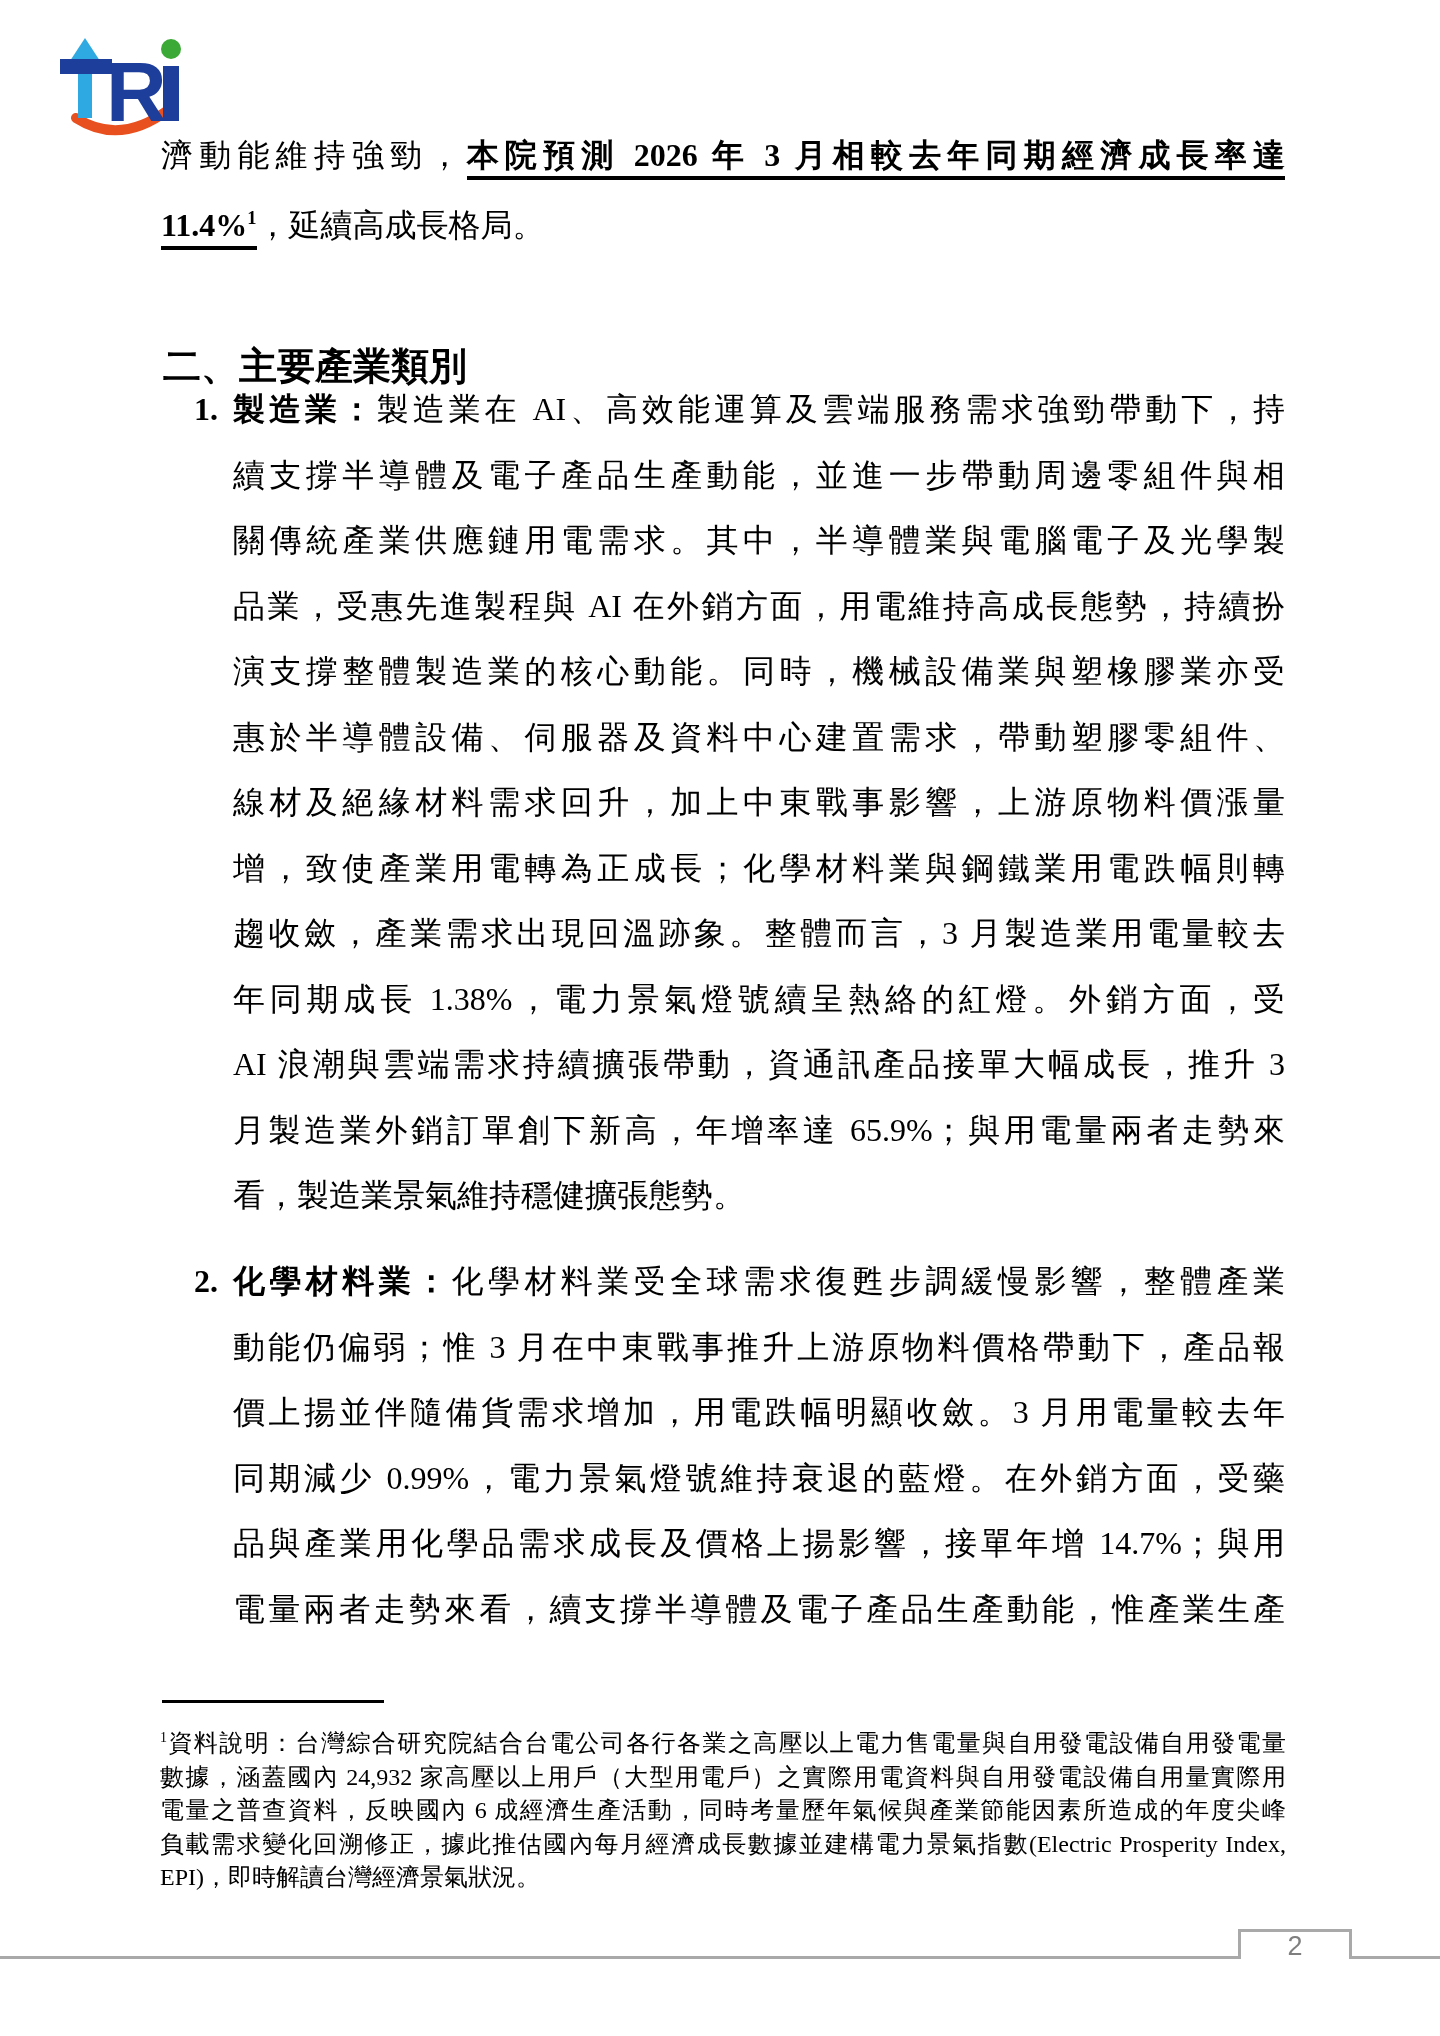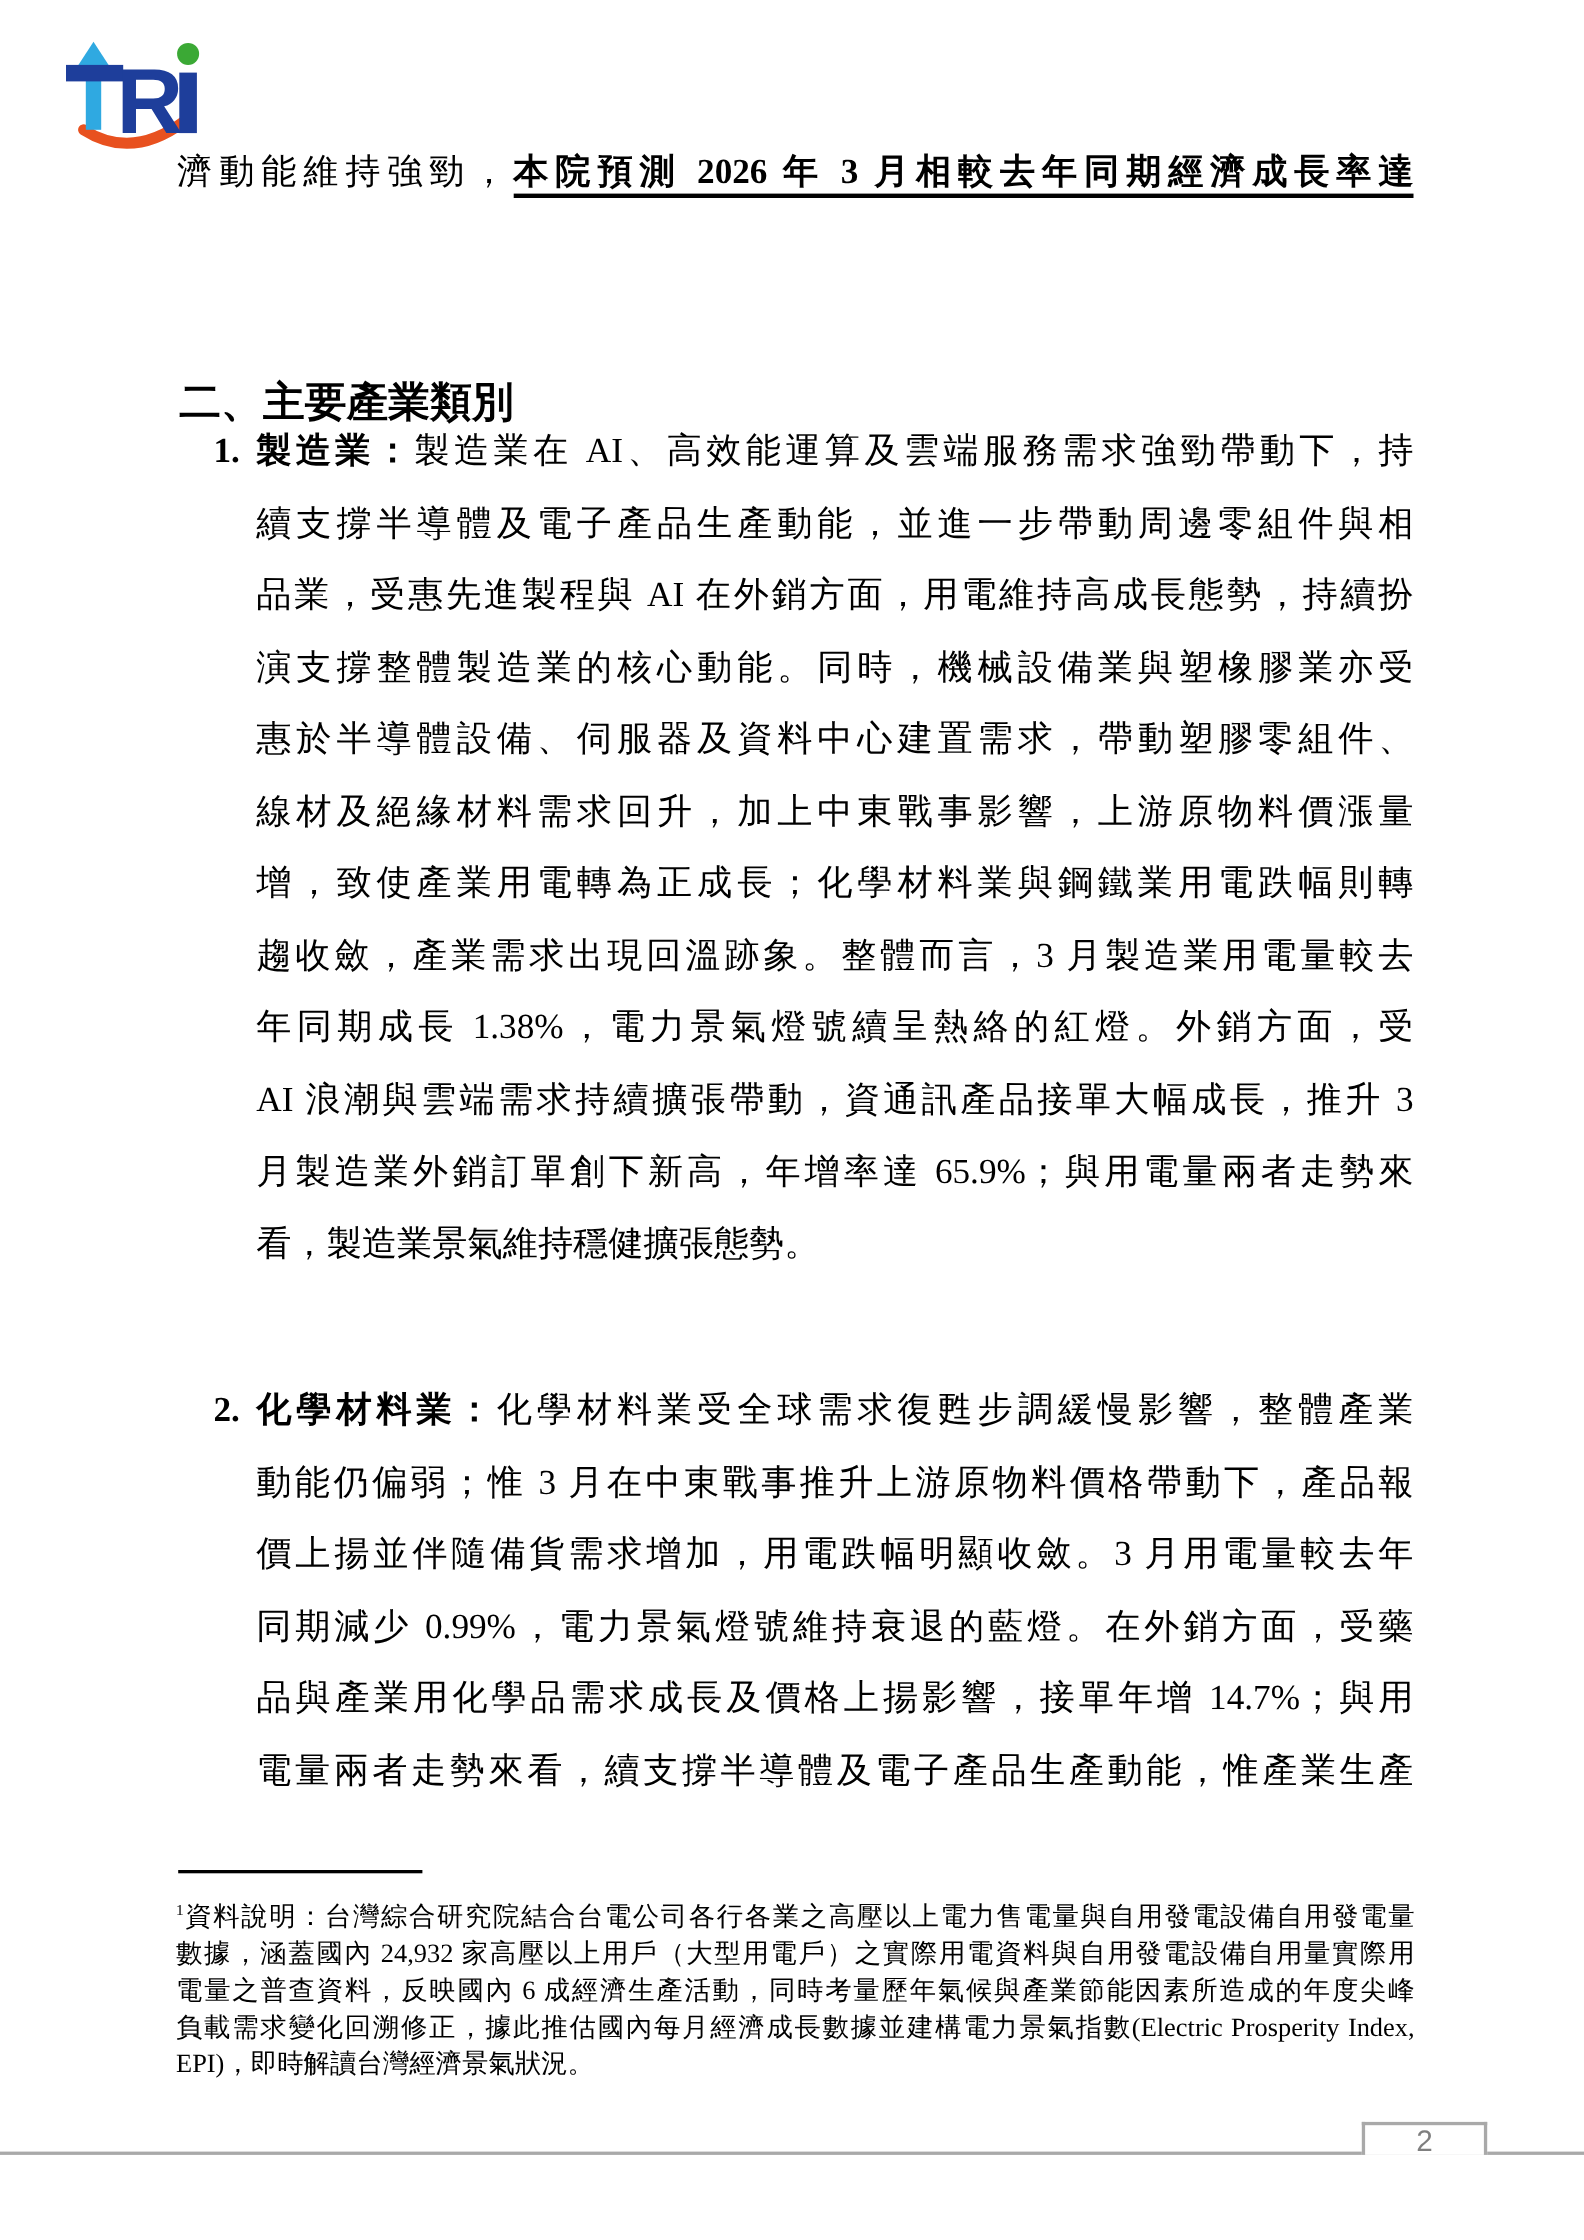--- a/index.html
+++ b/index.html
@@ -56,29 +56,31 @@
     <polygon points="29,4 12,30 46,30" fill="#2FA9E1"></polygon>
     <rect x="22" y="30" width="14" height="54" fill="#2FA9E1"></rect>
     <rect x="4" y="25" width="52" height="15" fill="#1E3E9B"></rect>
     <text x="50" y="87" font-family="Liberation Sans, DejaVu Sans, sans-serif" font-size="84" font-weight="bold" fill="#1E3E9B">R</text>
     <rect x="107" y="32" width="16" height="55" fill="#1E3E9B"></rect>
     <circle cx="115" cy="15" r="10" fill="#3BA935"></circle>
   </svg>
 
   <div class="intro">
     <div class="iline"><span>濟動能維持強勁，</span><span class="bu">本院預測 2026 年 3 月相較去年同期經濟成長率達</span></div>
+    <div class="iline short"><span class="bu"><span>11.4%</span><sup class="marker">1</sup></span><span>，延續高成長格局。</span></div>
   </div>
 
   <div class="heading">二、主要產業類別</div>
 
   <div class="item item1">
     <span class="num">1.</span>
     <div class="tline"><span class="lead">製造業：</span><span>製造業在 AI、高效能運算及雲端服務需求強勁帶動下，持</span></div>
     <div>
         <div class="tline">續支撐半導體及電子產品生產動能，並進一步帶動周邊零組件與相</div>
+        <div class="tline">關傳統產業供應鏈用電需求。其中，半導體業與電腦電子及光學製</div>
         <div class="tline">品業，受惠先進製程與 AI 在外銷方面，用電維持高成長態勢，持續扮</div>
         <div class="tline">演支撐整體製造業的核心動能。同時，機械設備業與塑橡膠業亦受</div>
         <div class="tline">惠於半導體設備、伺服器及資料中心建置需求，帶動塑膠零組件、</div>
         <div class="tline">線材及絕緣材料需求回升，加上中東戰事影響，上游原物料價漲量</div>
         <div class="tline">增，致使產業用電轉為正成長；化學材料業與鋼鐵業用電跌幅則轉</div>
         <div class="tline">趨收斂，產業需求出現回溫跡象。整體而言，3 月製造業用電量較去</div>
         <div class="tline">年同期成長 1.38%，電力景氣燈號續呈熱絡的紅燈。外銷方面，受</div>
         <div class="tline">AI 浪潮與雲端需求持續擴張帶動，資通訊產品接單大幅成長，推升 3</div>
         <div class="tline">月製造業外銷訂單創下新高，年增率達 65.9%；與用電量兩者走勢來</div>
         <div class="tline last">看，製造業景氣維持穩健擴張態勢。</div>

